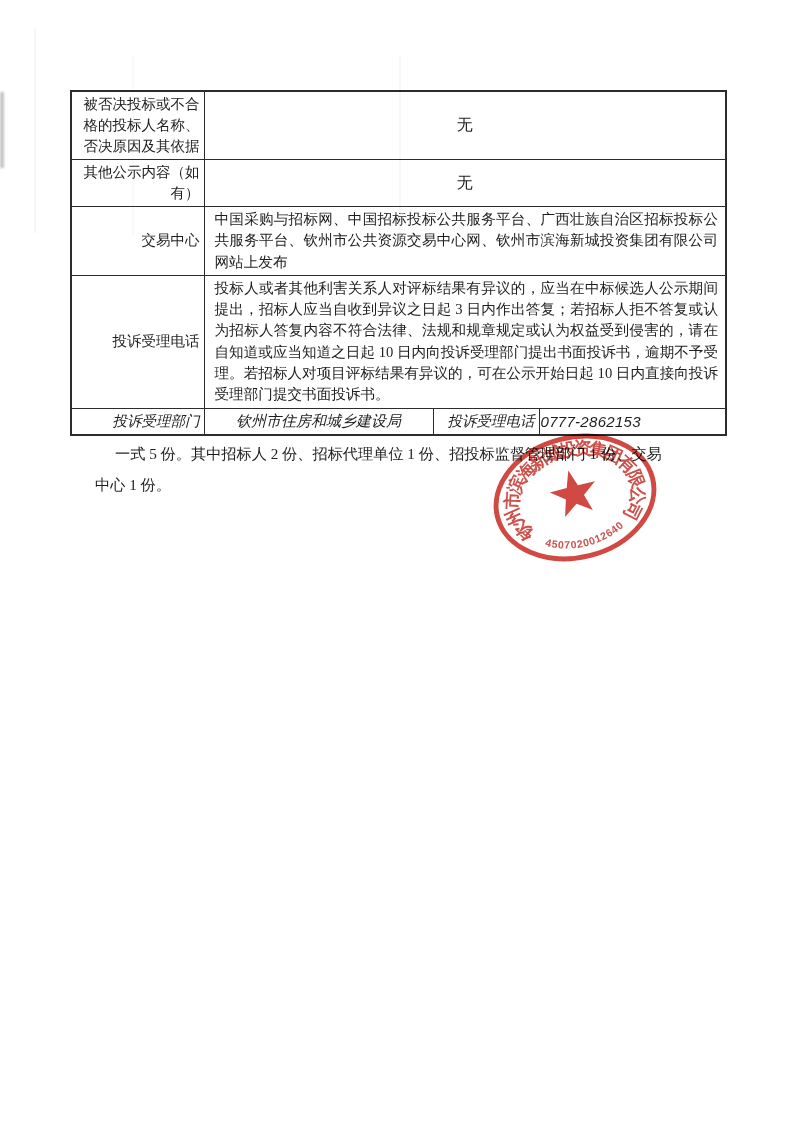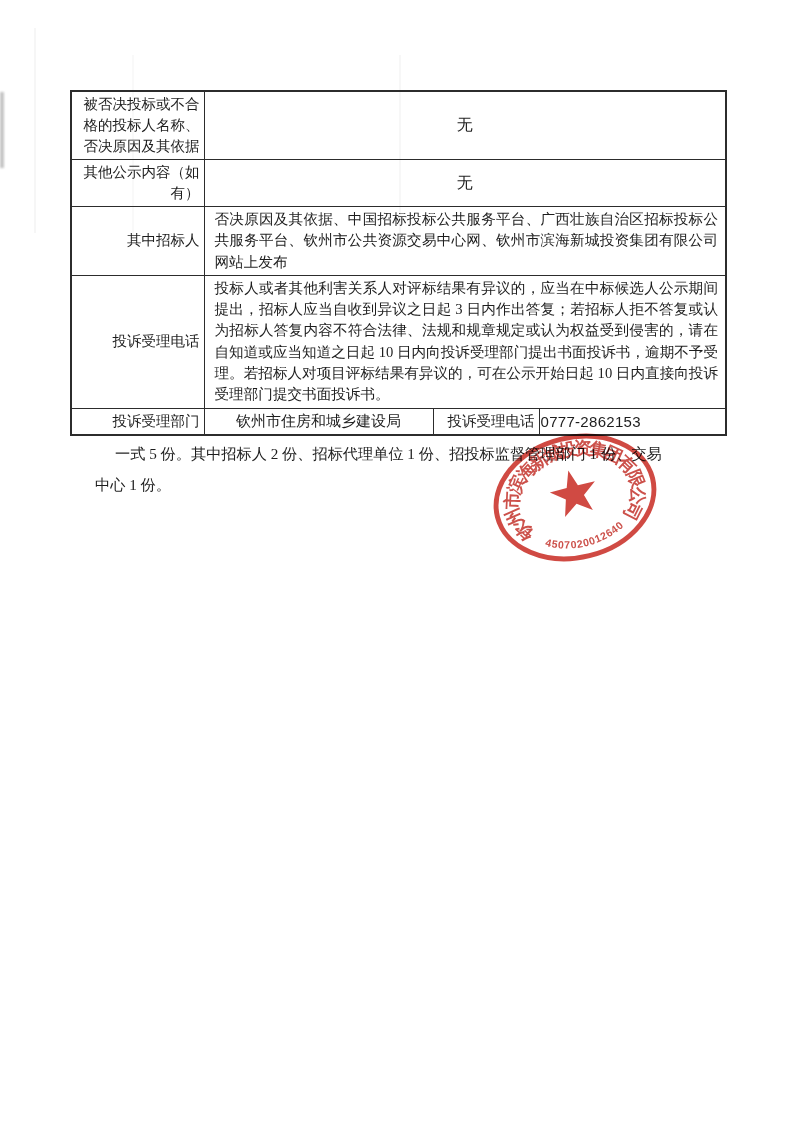--- a/index.html
+++ b/index.html
@@ -18,21 +18,21 @@
   .edge-sliver{position:absolute;left:0;top:92px;width:4px;height:76px;
     background:rgba(90,90,90,0.35);filter:blur(1px);}
 
   table.doc{
     position:absolute;left:70px;top:90px;width:655px;
     border-collapse:collapse;table-layout:fixed;
     border:2px solid #2c2c2c;
   }
   table.doc td{border:1px solid #2c2c2c;vertical-align:middle;overflow:hidden;}
   tr.r1{height:64px;} tr.r2{height:46px;margin-left:31px;} tr.r3{height:64px;}
-  tr.r4{height:128px;} tr.r5{height:20px;}
+  tr.r4{height:128px;} tr.r5{height:20px;font-style:italic;}
   td.label-cell{
     text-align:right;font-size:14.5px;line-height:21px;padding:2px 4px;
   }
   td.value-center{text-align:center;font-size:16px;padding:2px 6px;}
   td.value-left{
     text-align:justify;font-size:14.6px;line-height:21.3px;
     padding:2px 7px 2px 10px;
   }
   td.phone-cell{
     font-size:15px;letter-spacing:.3px;
@@ -73,22 +73,22 @@
     <tbody>
         <tr class="r1">
       <td class="label-cell">被否决投标或不合格的投标人名称、否决原因及其依据</td>
       <td class="value-center" colspan="3">无</td>
     </tr>
     <tr class="r2">
       <td class="label-cell">其他公示内容（如有）</td>
       <td class="value-center" colspan="3">无</td>
     </tr>
     <tr class="r3">
-      <td class="label-cell">其中招标人</td>
-      <td class="value-left" colspan="3">否决原因及其依据、中国招标投标公共服务平台、广西壮族自治区招标投标公共服务平台、钦州市公共资源交易中心网、钦州市滨海新城投资集团有限公司网站上发布</td>
+      <td class="label-cell">交易中心</td>
+      <td class="value-left" colspan="3">中国采购与招标网、中国招标投标公共服务平台、广西壮族自治区招标投标公共服务平台、钦州市公共资源交易中心网、钦州市滨海新城投资集团有限公司网站上发布</td>
     </tr>
     <tr class="r4">
       <td class="label-cell">投诉受理电话</td>
       <td class="value-left" colspan="3">投标人或者其他利害关系人对评标结果有异议的，应当在中标候选人公示期间提出，招标人应当自收到异议之日起 3 日内作出答复；若招标人拒不答复或认为招标人答复内容不符合法律、法规和规章规定或认为权益受到侵害的，请在自知道或应当知道之日起 10 日内向投诉受理部门提出书面投诉书，逾期不予受理。若招标人对项目评标结果有异议的，可在公示开始日起 10 日内直接向投诉受理部门提交书面投诉书。</td>
     </tr>
     <tr class="r5">
       <td class="label-cell">投诉受理部门</td>
       <td class="value-center" style="font-size:15px">钦州市住房和城乡建设局</td>
       <td class="label-cell">投诉受理电话</td>
       <td class="phone-cell">0777-2862153</td>

